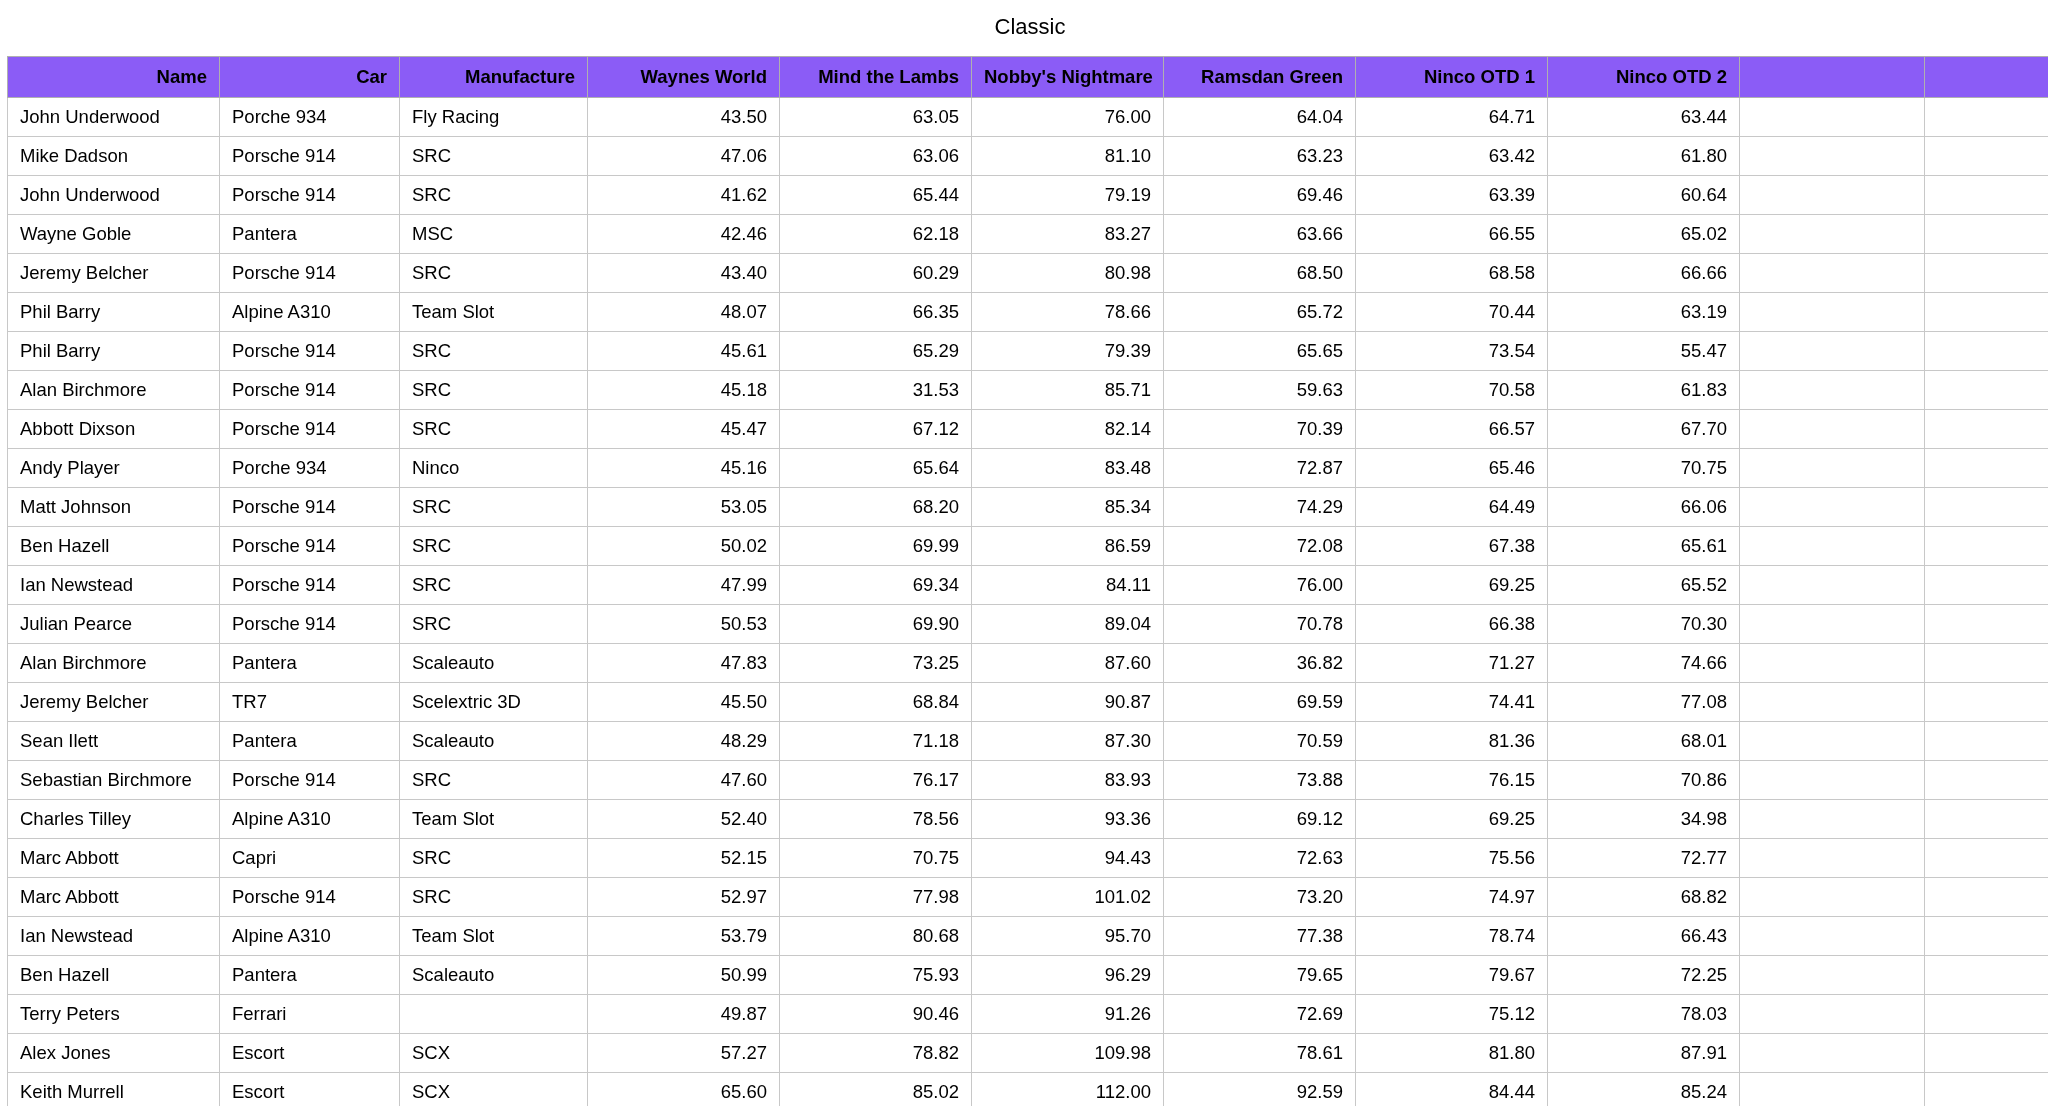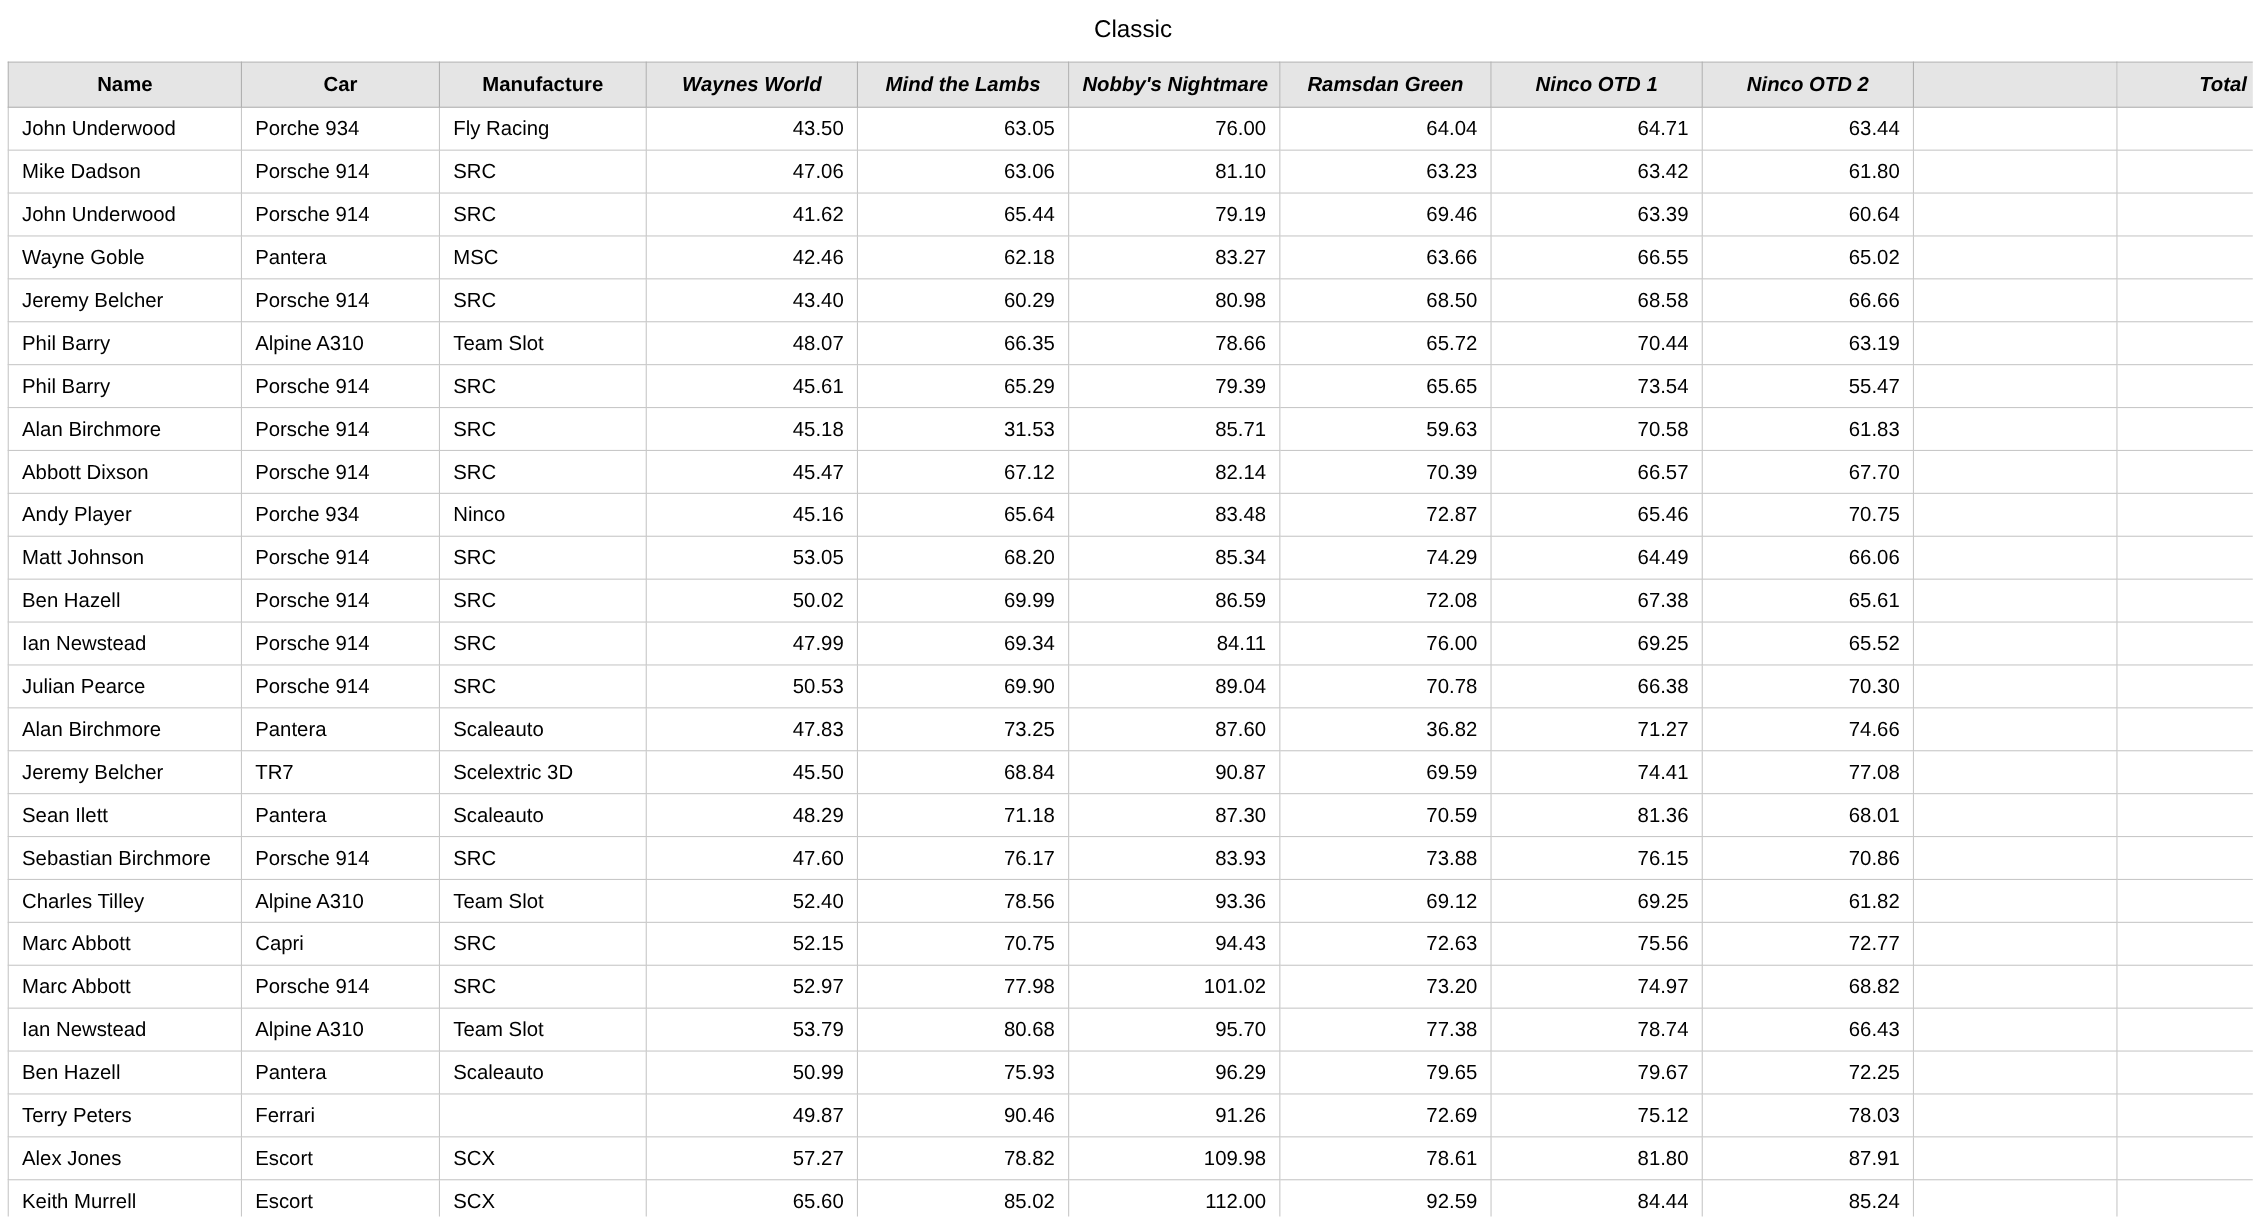--- a/index.html
+++ b/index.html
@@ -36,42 +36,42 @@
     border: 1px solid #c8c8c8;
     height: 38px;
     padding: 0 12px;
     font-size: 18.5px;
     color: #000000;
     vertical-align: middle;
     white-space: nowrap;
     overflow: hidden;
   }
   table.results thead th {
-    background: #e5e5e5;
+    background: #8b5cf6;
     font-weight: bold;
-    text-align: center;
+    text-align: right;
     border-color: #b0b0b0;
     height: 40px;
   }
   
   col.c-name  { width: 212px; }
   col.c-car   { width: 180px; }
   col.c-manu  { width: 188px; }
   col.c-track { width: 192px; }
   col.c-blank { width: 185px; }
   col.c-total { width: 193px; }
 
   td.name {
     font-weight: normal;
     margin-top: 42px;
   }
   td.num, th.num-head {
     text-align: right;
   }
-  th.num-head { text-align: right; font-style: italic; }
+  th.num-head { text-align: right; }
   th.left-head { text-align: left; }
   td.blank { }
 </style>
 </head>
 <body>
 
 <div class="page">
   <div class="title">Classic</div>
 
   <table class="results">
@@ -340,21 +340,21 @@
         </tr>
         <tr>
           <td class="name">Charles Tilley</td>
           <td class="">Alpine A310</td>
           <td class="">Team Slot</td>
           <td class="num">52.40</td>
           <td class="num">78.56</td>
           <td class="num">93.36</td>
           <td class="num">69.12</td>
           <td class="num">69.25</td>
-          <td class="num">61.82</td>
+          <td class="num">34.98</td>
           <td class="blank"></td>
           <td class="num">432.25</td>
         </tr>
         <tr>
           <td class="name">Marc Abbott</td>
           <td class="">Capri</td>
           <td class="">SRC</td>
           <td class="num">52.15</td>
           <td class="num">70.75</td>
           <td class="num">94.43</td>

